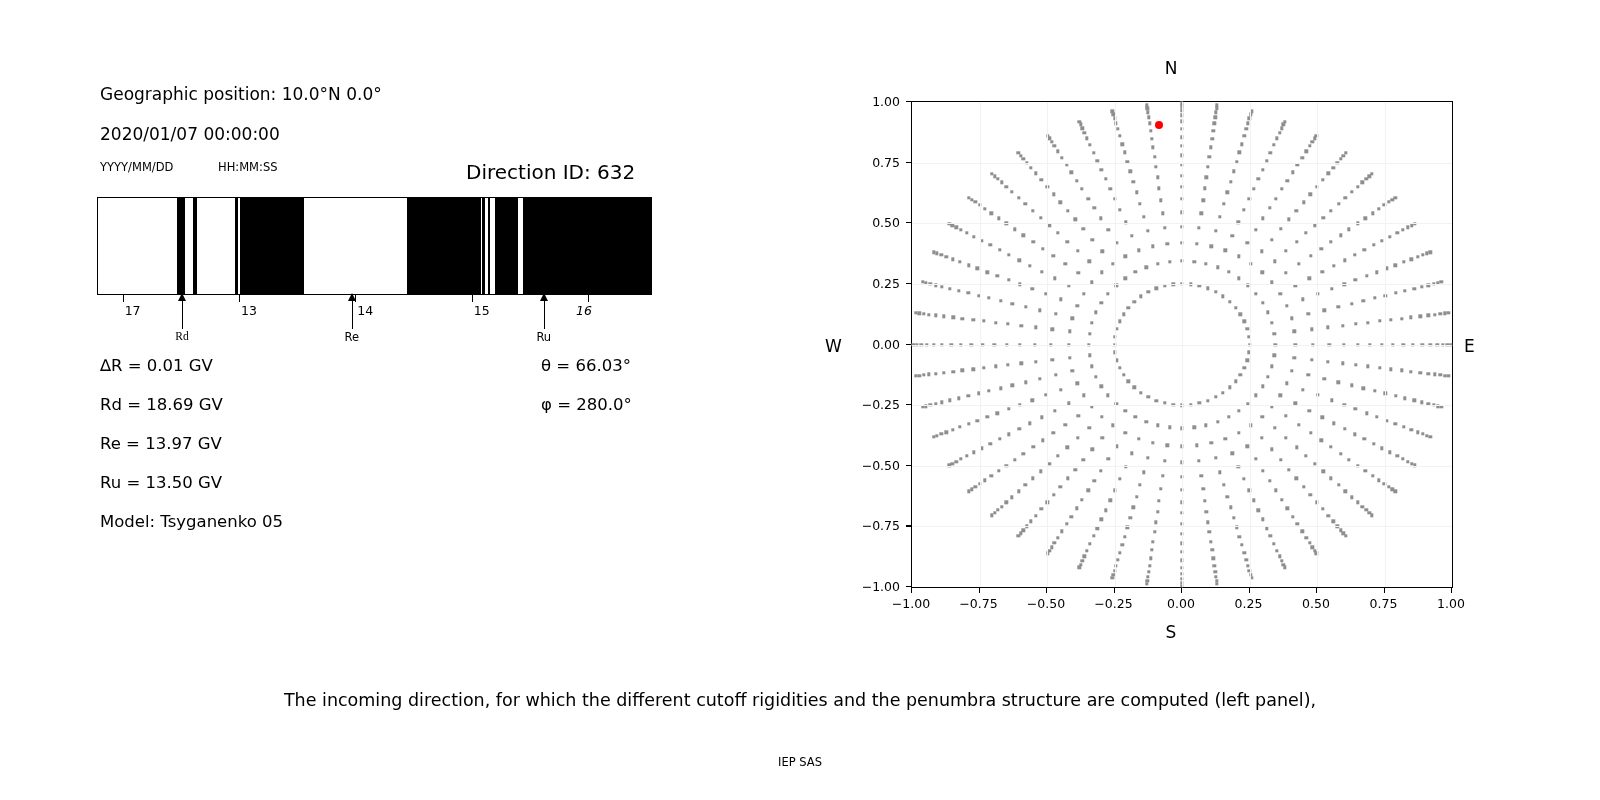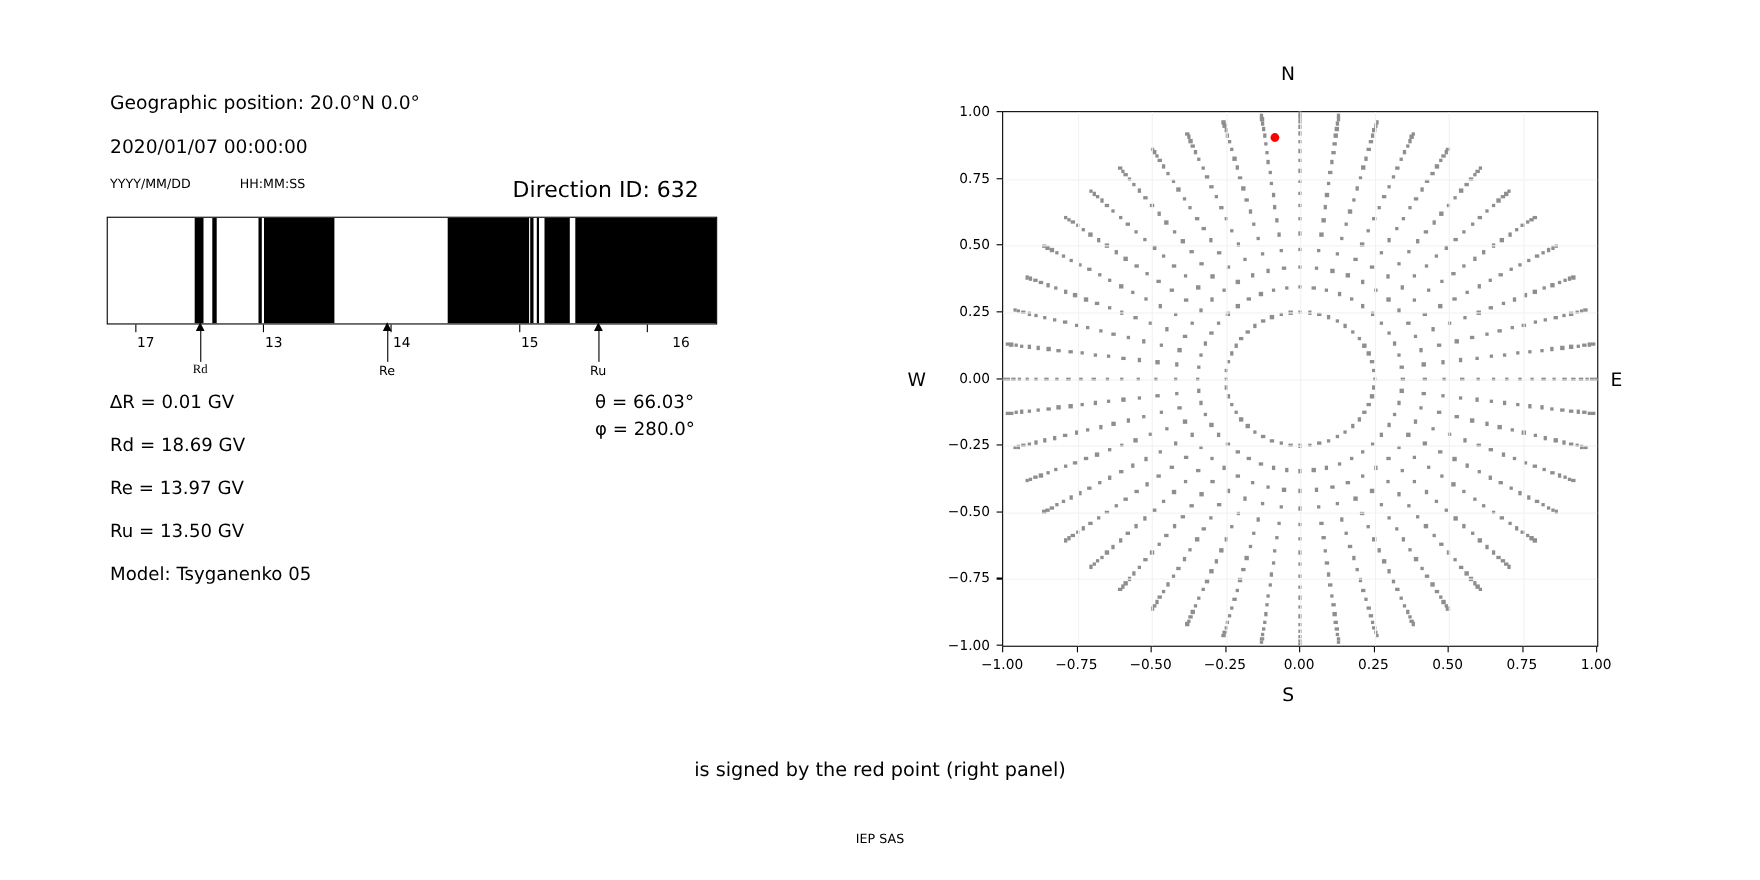--- a/index.html
+++ b/index.html
@@ -73,21 +73,21 @@
   
   #caption{left:0;top:684px;width:1600px;text-align:center;
       font-size:17.5px;line-height:32px;}
   #footer{left:0;top:755px;width:1600px;text-align:center;font-size:11.5px;}
 </style>
 </head>
 <body>
 
 <div class="abs" id="left-panel">
 
-  <div class="abs geo-line">Geographic position: 20.0°N 0.0°</div>
+  <div class="abs geo-line">Geographic position: 10.0°N 0.0°</div>
 
   <div class="abs date-line">2020/01/07 00:00:00</div>
 
   <div class="abs fmt-date">YYYY/MM/DD</div>
 
   <div class="abs fmt-time">HH:MM:SS</div>
 
   <div class="abs dir-id">Direction ID: 632</div>
 
   <div class="abs" id="penumbra-wrap">
@@ -107,21 +107,21 @@
   <div class="abs" id="penumbra-axis">
       <div class="tick" style="left: 25.5975px;"></div>
       <div class="ticklabel" style="left: 35.5975px;">17</div>
       <div class="tick" style="left: 141.95px;"></div>
       <div class="ticklabel" style="left: 151.95px;">13</div>
       <div class="tick" style="left: 258.302px;"></div>
       <div class="ticklabel" style="left: 268.302px;">14</div>
       <div class="tick" style="left: 374.654px;"></div>
       <div class="ticklabel" style="left: 384.654px;">15</div>
       <div class="tick" style="left: 491.006px;"></div>
-      <div class="ticklabel" style="left: 522px;">16</div>
+      <div class="ticklabel" style="left: 487px; font-style: italic;">16</div>
       <div class="arrowgrp" style="left: 84.9371px; top: -2px;">
         <div class="arrowline"></div>
         <div class="arrowhead"></div>
         <div class="arrowlabel" style="left: 0px; font-family: Liberation Serif, serif;">Rd</div>
       </div>
       <div class="arrowgrp" style="left: 254.811px; top: -2px;">
         <div class="arrowline"></div>
         <div class="arrowhead"></div>
         <div class="arrowlabel" style="left: 0px;">Re</div>
       </div>
@@ -132,21 +132,21 @@
       </div>
     </div>
 
   <div class="abs val valcol1" style="top:356px;">∆R = 0.01 GV</div>
   <div class="abs val valcol1" style="top:395px;">Rd = 18.69 GV</div>
   <div class="abs val valcol1" style="top:434px;">Re = 13.97 GV</div>
   <div class="abs val valcol1" style="top:473px;">Ru = 13.50 GV</div>
   <div class="abs val valcol1" style="top:512px;">Model: Tsyganenko 05</div>
 
   <div class="abs val valcol2" style="top:356px;">θ = 66.03°</div>
-  <div class="abs val valcol2" style="top:380px;">φ = 280.0°</div>
+  <div class="abs val valcol2" style="top:395px;">φ = 280.0°</div>
 </div>
 
 <div class="abs" id="right-panel">
   <div class="abs compass" id="label-n" style="left:341px;top:8px;transform:translateX(-50%);">N</div>
   <div class="abs compass" id="label-s" style="left:341px;top:572px;transform:translateX(-50%);">S</div>
   <div class="abs compass" id="label-w" style="left:-5px;top:286px;">W</div>
   <div class="abs compass" id="label-e" style="left:634px;top:286px;">E</div>
 
   <div id="plot-frame">
     <div id="scatter">
@@ -1063,16 +1063,16 @@
     <div class="xtlabel" style="left: 418.5px; top: 546px;">0.25</div>
     <div class="xtick" style="left: 486px; top: 538px;"></div>
     <div class="xtlabel" style="left: 486px; top: 546px;">0.50</div>
     <div class="xtick" style="left: 553.5px; top: 538px;"></div>
     <div class="xtlabel" style="left: 553.5px; top: 546px;">0.75</div>
     <div class="xtick" style="left: 621px; top: 538px;"></div>
     <div class="xtlabel" style="left: 621px; top: 546px;">1.00</div>
   </div>
 
 <div class="abs" id="caption">
-  <div>is signed by the red point (right panel)</div>
+  <div>The incoming direction, for which the different cutoff rigidities and the penumbra structure are computed (left panel),</div>
 </div>
 
 <div class="abs" id="footer">IEP SAS</div>
 
 </body></html>

